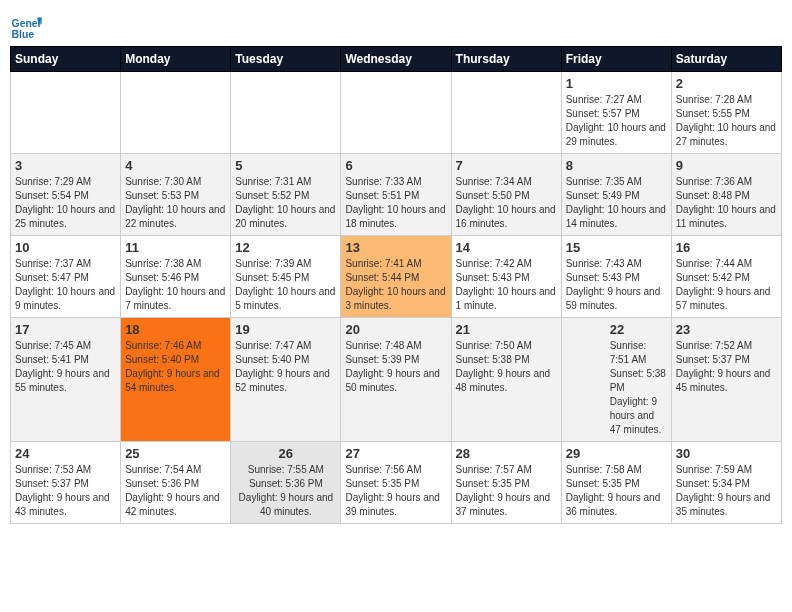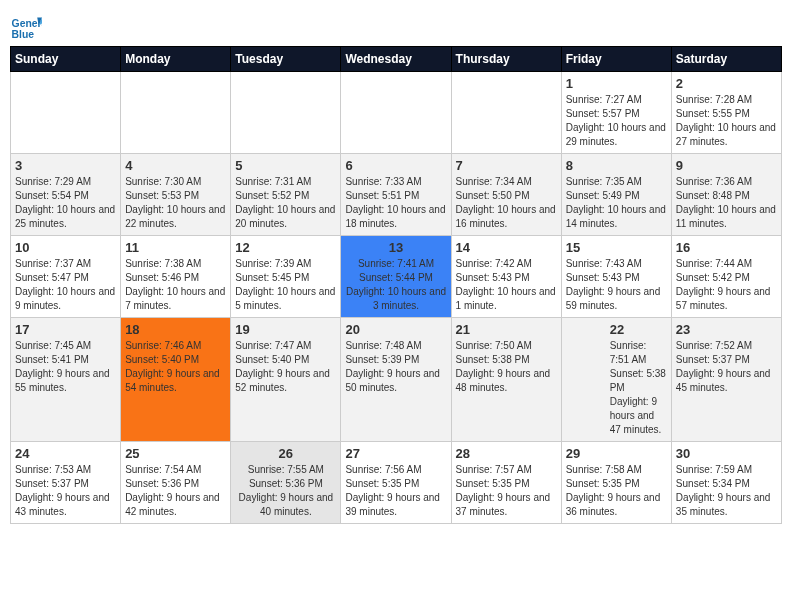--- a/index.html
+++ b/index.html
@@ -215,21 +215,21 @@
           </div>
         </td>
         <td style="background: rgb(255, 255, 255);">
           <span class="day-num">12</span>
           <div class="day-info">
             <div>Sunrise: 7:39 AM</div>
             <div>Sunset: 5:45 PM</div>
             <div>Daylight: 10 hours and 5 minutes.</div>
           </div>
         </td>
-        <td style="background: #3b82f6; text-align: center;">
+        <td style="background: #fdba74;">
           <span class="day-num">13</span>
           <div class="day-info">
             <div>Sunrise: 7:41 AM</div>
             <div>Sunset: 5:44 PM</div>
             <div>Daylight: 10 hours and 3 minutes.</div>
           </div>
         </td>
         <td style="background: rgb(255, 255, 255);">
           <span class="day-num">14</span>
           <div class="day-info">

